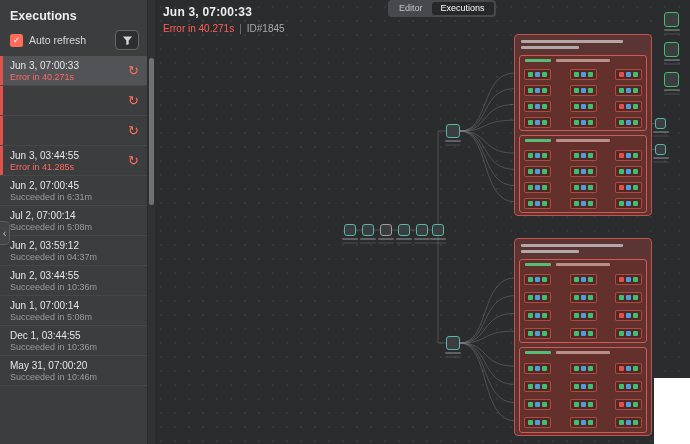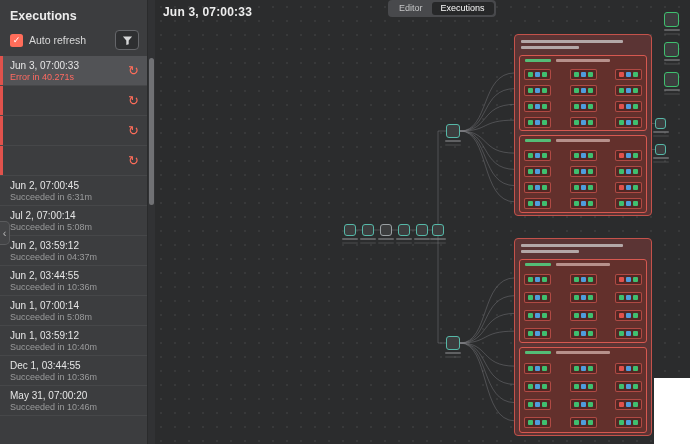--- a/index.html
+++ b/index.html
@@ -82,20 +82,23 @@
       <path d="M460 343 C 490 343, 480 366.125, 515 366.125"></path>
       <path d="M460 343 C 490 343, 480 384.375, 515 384.375"></path>
       <path d="M460 343 C 490 343, 480 402.625, 515 402.625"></path>
       <path d="M460 343 C 490 343, 480 420.875, 515 420.875"></path>
       <path d="M652 123.5 L655 123.5"></path>
       <path d="M652 149.5 L655 149.5"></path>
     </svg>
 
   <div class="canvas-header">
     <div class="ch-title">Jun 3, 07:00:33</div>
+    <div class="ch-sub">
+      <span class="err">Error in 40.271s</span><span class="sep">|</span><span class="eid">ID#1845</span>
+    </div>
   </div>
 
   <div class="tabs">
     <div class="tab">Editor</div>
     <div class="tab active">Executions</div>
   </div>
 
   <div class="white-box" style="left: 654px; top: 378px; width: 36px; height: 66px;"></div>
 <div class="node lbl" style="left: 344px; top: 224px; width: 12px; height: 12px; border-color: rgb(86, 184, 168);"></div>
     <div class="node lbl" style="left: 362px; top: 224px; width: 12px; height: 12px; border-color: rgb(86, 184, 168);"></div>
@@ -427,20 +430,24 @@
         </div>
         <span class="retry">↻</span>
       </div>
       <div class="exec-item error">
         <span class="retry">↻</span>
       </div>
       <div class="exec-item error">
         <span class="retry">↻</span>
       </div>
       <div class="exec-item error">
+        <div class="exec-col">
+          <div class="exec-date">Jun 3, 03:44:55</div>
+          <div class="exec-status error">Error in 41.285s</div>
+        </div>
         <span class="retry">↻</span>
       </div>
       <div class="exec-item success">
         <div class="exec-col">
           <div class="exec-date">Jun 2, 07:00:45</div>
           <div class="exec-status success">Succeeded in 6:31m</div>
         </div>
       </div>
       <div class="exec-item success">
         <div class="exec-col">
@@ -457,26 +464,20 @@
       <div class="exec-item success">
         <div class="exec-col">
           <div class="exec-date">Jun 2, 03:44:55</div>
           <div class="exec-status success">Succeeded in 10:36m</div>
         </div>
       </div>
       <div class="exec-item success">
         <div class="exec-col">
           <div class="exec-date">Jun 1, 07:00:14</div>
           <div class="exec-status success">Succeeded in 5:08m</div>
-        </div>
-      </div>
-      <div class="exec-item success">
-        <div class="exec-col">
-          <div class="exec-date">Jun 1, 03:59:12</div>
-          <div class="exec-status success">Succeeded in 10:40m</div>
         </div>
       </div>
       <div class="exec-item success">
         <div class="exec-col">
           <div class="exec-date">Dec 1, 03:44:55</div>
           <div class="exec-status success">Succeeded in 10:36m</div>
         </div>
       </div>
       <div class="exec-item success">
         <div class="exec-col">

